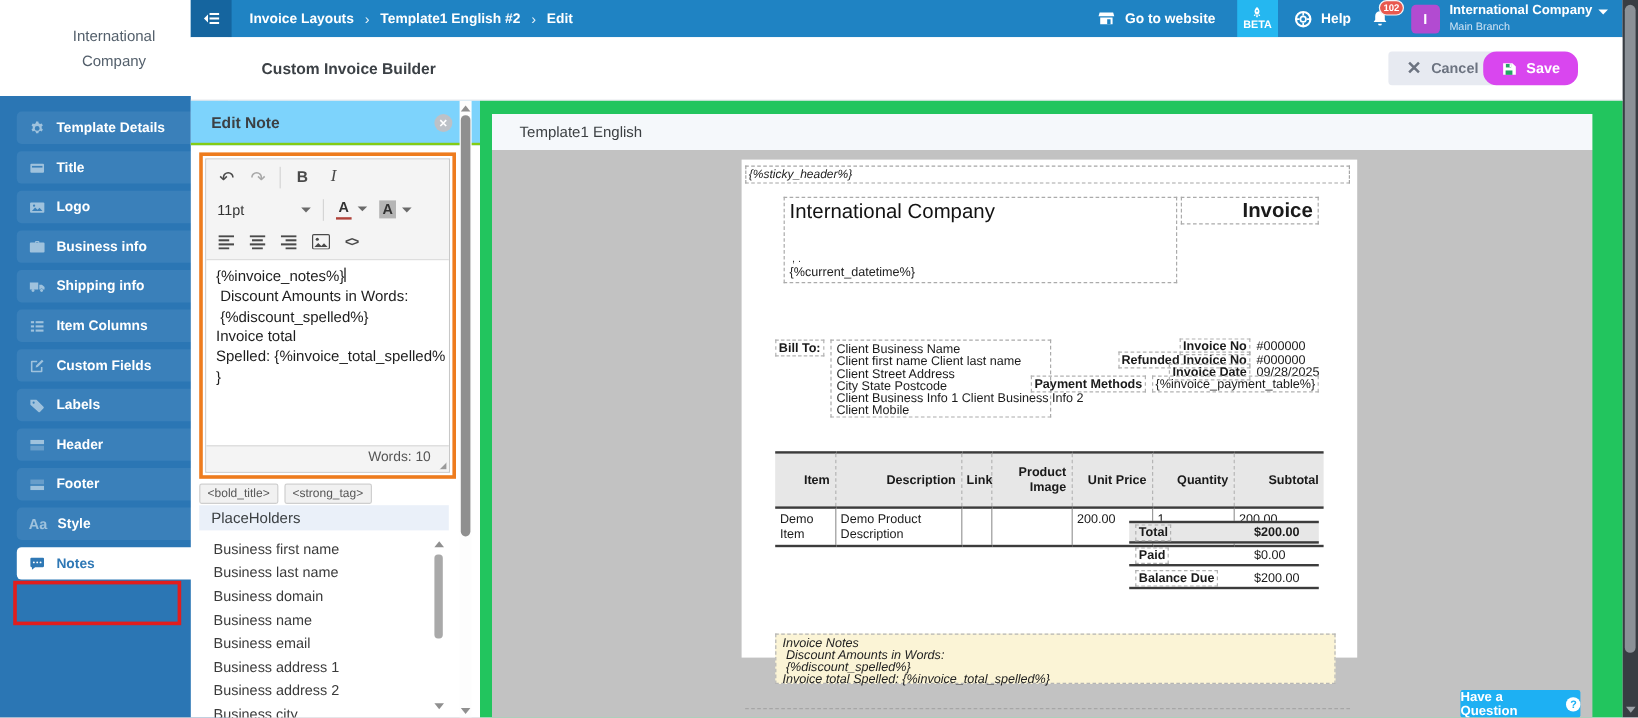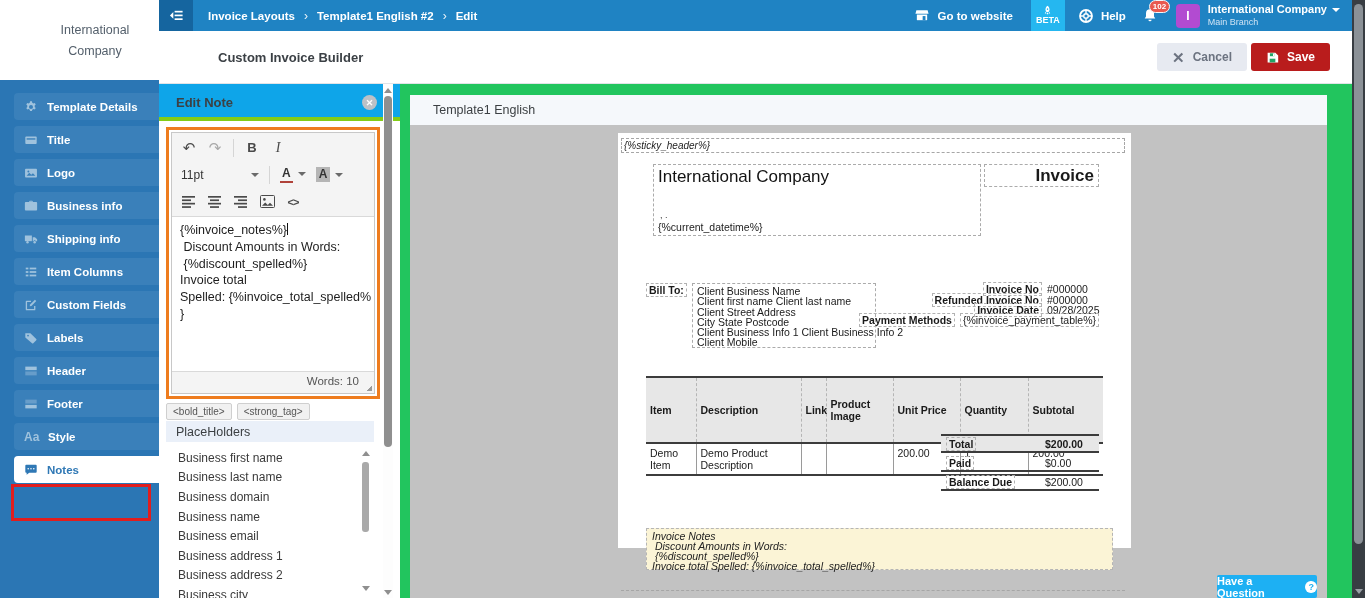--- a/index.html
+++ b/index.html
@@ -44,25 +44,25 @@
   .page-scroll { position:absolute; right:0; top:0; width:13px; height:598px; background:#383d43; }
   .page-scroll .thumb { position:absolute; left:2px; top:4px; width:9px; height:540px; background:#8b9197; border-radius:5px; }
   .page-scroll .down { position:absolute; left:3px; bottom:4px; width:0; height:0; border-left:4px solid transparent; border-right:4px solid transparent; border-top:5px solid #9aa0a6; }
 
   
   .subheader { position:absolute; left:159px; top:31px; width:1193px; height:53px; background:#fff; border-bottom:1px solid #e1e4e8; }
   .sub-title { position:absolute; left:59px; top:19px; font-size:13px; font-weight:700; color:#3b4045; }
   .btn { height:28px; border-radius:3px; font-size:12px; font-weight:700; display:flex; align-items:center; gap:8px; padding:0 15px; cursor:pointer; border:none; font-family:"Liberation Sans",sans-serif; }
   .btn-cancel { position:absolute; right:105px; top:12px; background:#e7eaf1; color:#6c7380; }
   .btn-cancel .x { font-size:15px; font-weight:700; line-height:1; }
-  .btn-save { position:absolute; right:22px; top:12px; background:#b91c1c; color:#fff; }
+  .btn-save { position:absolute; right:37px; top:12px; background:#d946ef; color:#fff;border-radius:11px; }
 
   
   .editor-panel { position:absolute; left:159px; top:84px; width:241px; height:514px; background:#fff; }
-  .panel-header { height:37px; background:#0ea5e9; border-bottom:4px solid #84cc16; position:relative;text-align:right; }
+  .panel-header { height:37px; background:#7dd3fc; border-bottom:2px solid #84cc16; position:relative;text-align:right; }
   .panel-title { position:absolute; left:17px; top:11px; font-size:13px; font-weight:700; color:#3c4043; }
   .panel-close { position:absolute; right:23px; top:11px; width:15px; height:15px; border-radius:50%; background:#bcc1c7; color:#fff; font-size:9px; font-weight:700; display:flex; align-items:center; justify-content:center; cursor:pointer; }
   .orange-annotation { position:absolute; left:7px; top:43px; width:214px; height:272px; border:3px solid #ee7c1e; }
   .editor { position:absolute; inset:2px; border:1px solid #c8c8c8; display:flex; flex-direction:column; background:#fff; }
   .tb { background:#f4f4f4; border-bottom:1px solid #d9d9d9; padding:1px 4px; }
   .tb-row { display:flex; align-items:center; height:27px; }
   .tb-btn { min-width:26px; height:22px; display:flex; align-items:center; justify-content:center; color:#4a4a4a; border-radius:2px; cursor:pointer; }
   .tb-btn.dis { color:#a8a8a8; }
   .tb-undo { font-size:15px; }
   .tb-bold { font-size:13px; font-weight:700; }
@@ -111,21 +111,21 @@
   .billto { left:28px; top:151px; font-size:10.5px; font-weight:700; }
   .client-box { left:74px; top:150px; width:184px; height:65px; border:1px dashed #ababab; padding:2px 4px; font-size:10.5px; line-height:10.3px; }
   .client-box div { white-space:pre; }
   .meta { left:140px; top:151px; width:341px; }
   .meta-row { display:flex; justify-content:flex-end; align-items:center; height:10.4px; font-size:10.5px; }
   .meta-label { font-weight:700; text-align:right; }
   .meta-value { width:57px; padding-left:5px; white-space:nowrap; }
   .meta-row.wide .meta-value { width:auto; }
   .meta .dashed { line-height:9px; }
   .items-table { left:28px; top:243px; width:457px; border-collapse:collapse; table-layout:fixed; }
-  .items-table th { background:#e7e7e7; font-size:10.5px; font-weight:700; text-align:left; padding:20px 4px; height:25px; border-top:2px solid #3c3c3c; border-bottom:2px solid #3c3c3c; border-left:1px dashed #b5b5b5; vertical-align:middle; }
+  .items-table th { background:#e7e7e7; font-size:10.5px; font-weight:700; text-align:right; padding:10px 4px; height:25px; border-top:2px solid #3c3c3c; border-bottom:2px solid #3c3c3c; border-left:1px dashed #b5b5b5; vertical-align:middle; }
   .items-table th:first-child { border-left:none; }
   .items-table td { font-size:10.5px; padding:3px 4px; height:29px; vertical-align:top; border-bottom:2px solid #3c3c3c; border-left:1px solid #9a9a9a; }
   .items-table td:first-child { border-left:none; }
   .totals { left:323px; top:301px; width:158px; font-size:10.5px; }
   .totals-row { display:flex; align-items:center; height:17px; border-bottom:2px solid #3c3c3c; margin-bottom:2px; }
   .totals-row.first { height:19px; border-top:2px solid #3c3c3c; background:#e7e7e7; }
   .t-label { width:104px; padding-left:5px; }
   .t-label .dashed { font-weight:700; line-height:10px; }
   .t-value { flex:1; }
   .b { font-weight:700; }

